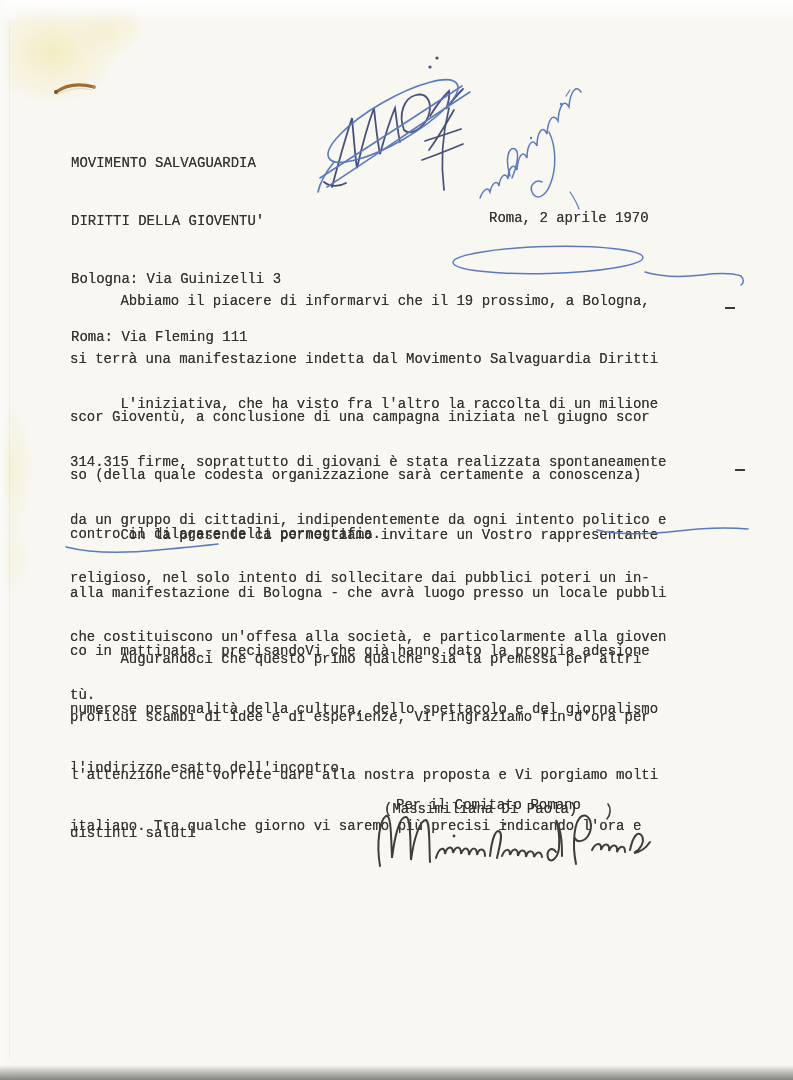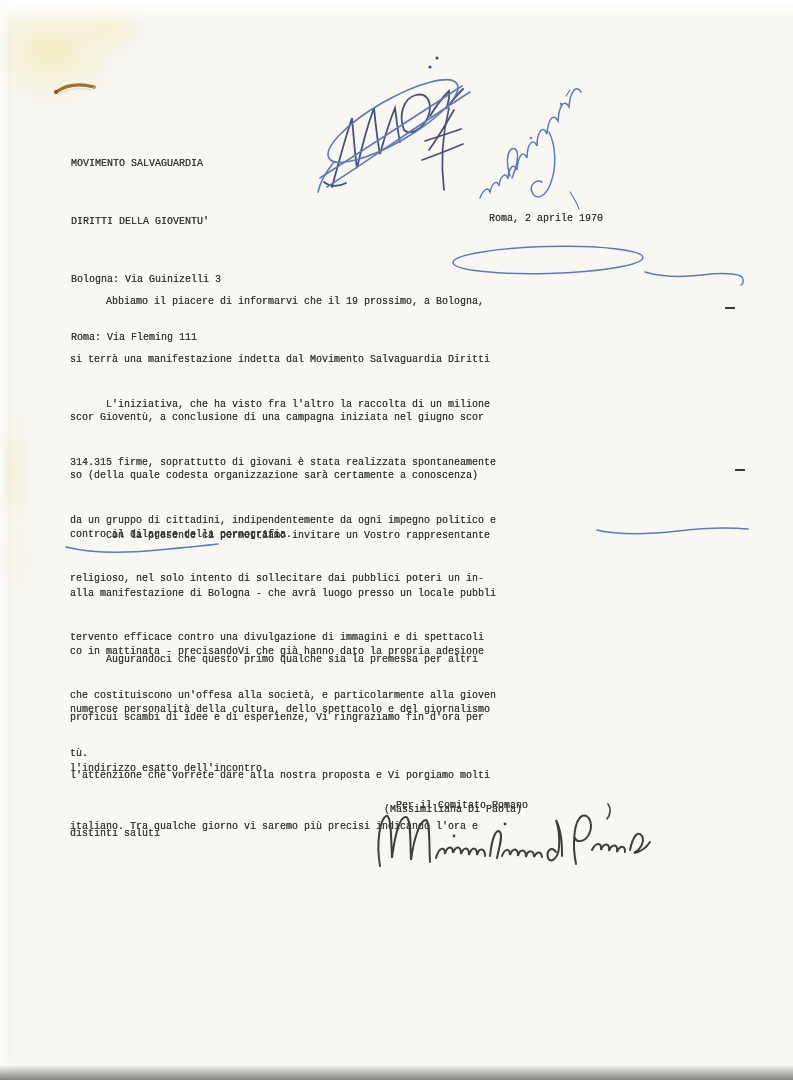--- a/index.html
+++ b/index.html
@@ -3,21 +3,21 @@
 <meta charset="utf-8">
 <style>
   html,body{margin:0;padding:0;background:#e9e9e7;}
   #stage{position:relative;width:793px;height:1080px;overflow:hidden;background:#f8f7f2;
          font-family:"Liberation Mono","DejaVu Sans Mono",monospace;}
   .stains{position:absolute;inset:0;z-index:1;pointer-events:none;background:
     radial-gradient(95px 75px at 52px 52px, rgba(239,226,150,.50), rgba(239,226,150,0) 72%),
     radial-gradient(55px 45px at 110px 28px, rgba(240,228,160,.35), rgba(240,228,160,0) 70%),
     radial-gradient(34px 95px at 10px 470px, rgba(238,226,155,.30), rgba(238,226,155,0) 72%),
     radial-gradient(40px 60px at 6px 560px, rgba(236,224,150,.18), rgba(236,224,150,0) 70%);}
-  .tw{position:absolute;z-index:2;color:#35332f;font-size:10px;line-height:19.4px;
+  .tw{position:absolute;z-index:2;color:#35332f;font-size:14px;line-height:19.4px;
       white-space:pre;letter-spacing:0;text-shadow:0 0 .45px rgba(52,50,46,.75);}
   .line{white-space:pre;}
   .usc{position:absolute;z-index:2;height:1.7px;background:#3c3a36;}
   #ink{position:absolute;inset:0;z-index:3;pointer-events:none;}
   .scan-top{position:absolute;z-index:4;top:0;left:0;right:0;height:22px;pointer-events:none;
       background:linear-gradient(#ffffff,rgba(255,255,255,0));}
   .scan-left{position:absolute;z-index:4;top:0;left:0;bottom:0;width:10px;pointer-events:none;
       background:linear-gradient(90deg,#fbfbf9,rgba(251,251,249,0));}
   .edge-line{position:absolute;z-index:4;left:9px;top:26px;bottom:22px;width:1px;pointer-events:none;
       background:rgba(60,55,40,.05);}
@@ -43,23 +43,22 @@
     <div class="line">      Abbiamo il piacere di informarvi che il 19 prossimo, a Bologna,</div>
     <div class="line">si terrà una manifestazione indetta dal Movimento Salvaguardia Diritti</div>
     <div class="line">scor Gioventù, a conclusione di una campagna iniziata nel giugno scor</div>
     <div class="line">so (della quale codesta organizzazione sarà certamente a conoscenza)</div>
     <div class="line">contro il dilagare della pornografia.</div>
   </div>
 
   <div class="tw" style="left:70px;top:356px;">
     <div class="line">      L'iniziativa, che ha visto fra l'altro la raccolta di un milione</div>
     <div class="line">314.315 firme, soprattutto di giovani è stata realizzata spontaneamente</div>
-    <div class="line">da un gruppo di cittadini, indipendentemente da ogni impegno politico e</div>
+    <div class="line">da un gruppo di cittadini, indipendentemente da ogni intento politico e</div>
     <div class="line">religioso, nel solo intento di sollecitare dai pubblici poteri un in-</div>
-    <div class="line">tervento efficace contro una divulgazione di immagini e di spettacoli</div>
     <div class="line">che costituiscono un'offesa alla società, e particolarmente alla gioven</div>
     <div class="line">tù.</div>
   </div>
 
   <div class="tw" style="left:70px;top:487px;">
     <div class="line">      Con la presente ci permettiamo invitare un Vostro rappresentante</div>
     <div class="line">alla manifestazione di Bologna - che avrà luogo presso un locale pubbli</div>
     <div class="line">co in mattinata - precisandoVi che già hanno dato la propria adesione</div>
     <div class="line">numerose personalità della cultura, dello spettacolo e del giornalismo</div>
     <div class="line">l'indirizzo esatto dell'incontro.</div>

